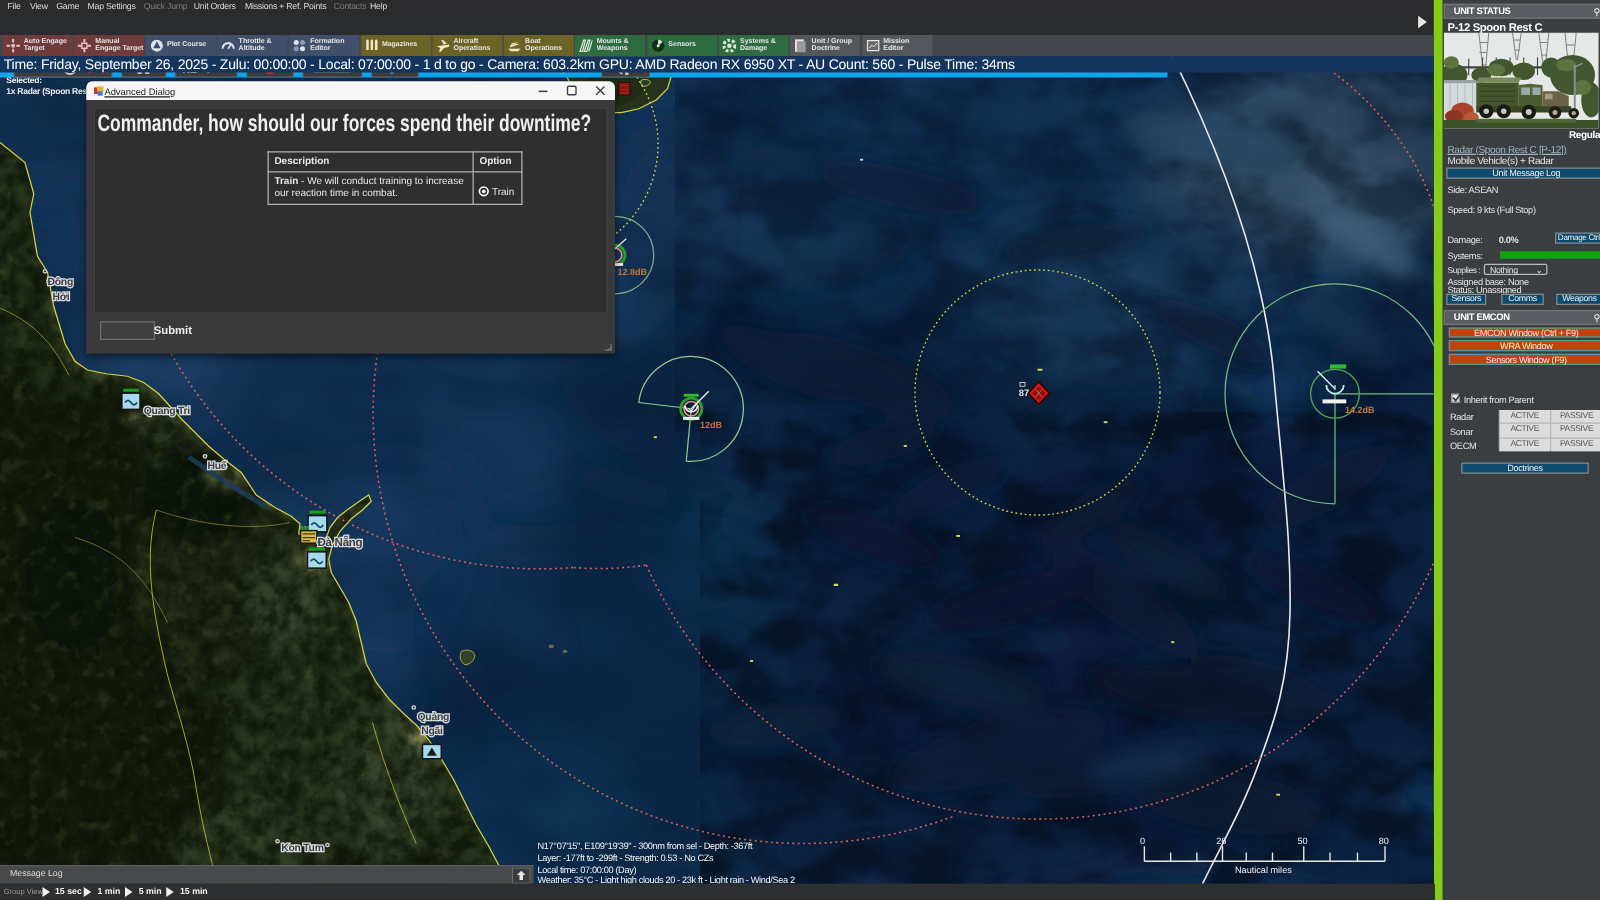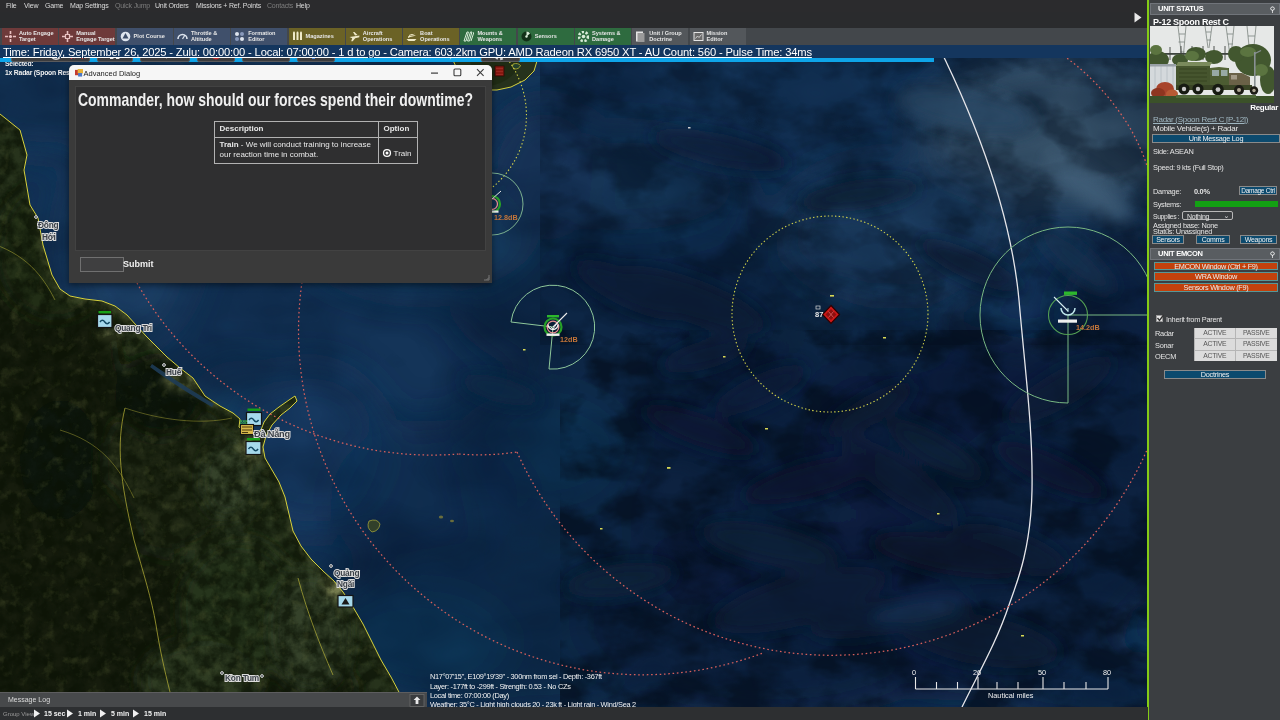--- a/index.html
+++ b/index.html
@@ -12,37 +12,37 @@
   
   #tool1 { left:0; top:12px; width:934px; height:16px; background:#0ea5e9;margin-top:34px; }
   .t1btn { position:absolute; top:0.5px; height:15px; background:#3c3c3e; border:1px solid #5a5a5c; border-radius:2px; }
   
   #tool2 { left:0; top:28px; width:1147px; height:17px; background:#43474b; }
   .t2btn { position:absolute; top:0px; height:17px; width:56px; color:#e6e6e6; font-size:5.6px; font-weight:bold; line-height:5.8px; }
   .t2btn .ic { position:absolute; left:3px; top:3px; width:11px; height:11px; }
   .t2btn .tx { position:absolute; left:17px; top:3px; width:39px; }
   
   #timebar { left:0; top:45px; width:1147px; height:13px; background:#14365e; color:#fff; font-size:11.2px; letter-spacing:-0.16px; }
-  #timebar div { position:absolute; left:3px; top:1px; white-space:nowrap;text-decoration:underline; }
+  #timebar div { position:absolute; left:3px; top:1px; white-space:nowrap; }
   
   #map { left:0; top:45px; width:1147px; height:662px; }
   
   #dlg { left:69px; top:65px; width:423px; height:218px; background:#3a3a3a; box-shadow:0 2px 6px rgba(0,0,0,0.5); border-radius:5px 5px 0 0; }
   #dlgtitle { position:absolute; left:0; top:0; width:100%; height:15px; background:#f6f6f6; border-radius:5px 5px 0 0; }
-  #dlgtitle .cap { position:absolute; left:14.5px; top:3.5px; font-size:7.5px; color:#1a1a1a; }
+  #dlgtitle .cap { position:absolute; left:14.5px; top:3.5px; font-size:7.5px; color:#1a1a1a;text-decoration:underline; }
   #dlginner { position:absolute; left:6px; top:21px; width:411px; height:165px; background:#2f2f30; border:1px solid #424242; }
   #dlghead { position:absolute; left:9px; top:24px; width:410px; font-size:19px; font-weight:bold; color:#f0f0f0; white-space:nowrap; transform:scaleX(0.735); transform-origin:0 0; }
   table#opt { position:absolute; left:109.5px; top:56px; border-collapse:collapse; color:#e8e8e8; font-size:8px;margin-left:35px; }
   table#opt td, table#opt th { border:1px solid #b2b2b2; vertical-align:top; text-align:left; padding:2px 5px; }
   table#opt th { font-size:8px; height:16px; }
   table#opt td.d { width:164px; height:26.2px; line-height:10.2px; }
   table#opt td.o { width:39px; }
   #submit { position:absolute; left:11px; top:192px; width:39px; height:15px; background:#3f3f40; border:1px solid #707070; color:#f0f0f0; font-size:9px; font-weight:bold; text-align:center; line-height:13px;padding-left:42px; }
   
-  #panel { left:1147px; top:0; width:133px; height:720px; background:#3b3e41; border-left:2px solid #84cc16; color:#e4e4e4; font-size:7.4px; letter-spacing:-0.28px; }
+  #panel { left:1147px; top:0; width:133px; height:720px; background:#3b3e41; border-left:7px solid #84cc16; color:#e4e4e4; font-size:7.4px; letter-spacing:-0.28px; }
   .phead { position:absolute; left:1px; width:130px; height:12px; background:#595d61; border:1px solid #70747a; color:#fff; font-weight:bold; font-size:7.5px; line-height:10px; padding-left:7px; }
   .pbtn { position:absolute; background:#0c4a6e; border:1px solid #8a8a8a; color:#f0f0f0; text-align:center; }
   .ebtn { position:absolute; left:5px; width:124px; height:8.6px; background:#c2410c; border:1px solid #579797; color:#ececec; font-size:7.3px; text-align:center; line-height:7.5px; }
   
   #msgbar { left:0; top:692px; width:427px; height:15px; background:#47494b; border-top:1px solid #5d5d5f; color:#dcdcdc; font-size:7px; }
   #botbar { left:0; top:707px; width:1148px; height:13px; background:#2d2f31; color:#c8c8c8; font-size:7px; }
   .wsb { font-weight:bold; color:#f2f2f2; }
 </style>
 </head>
 <body>

